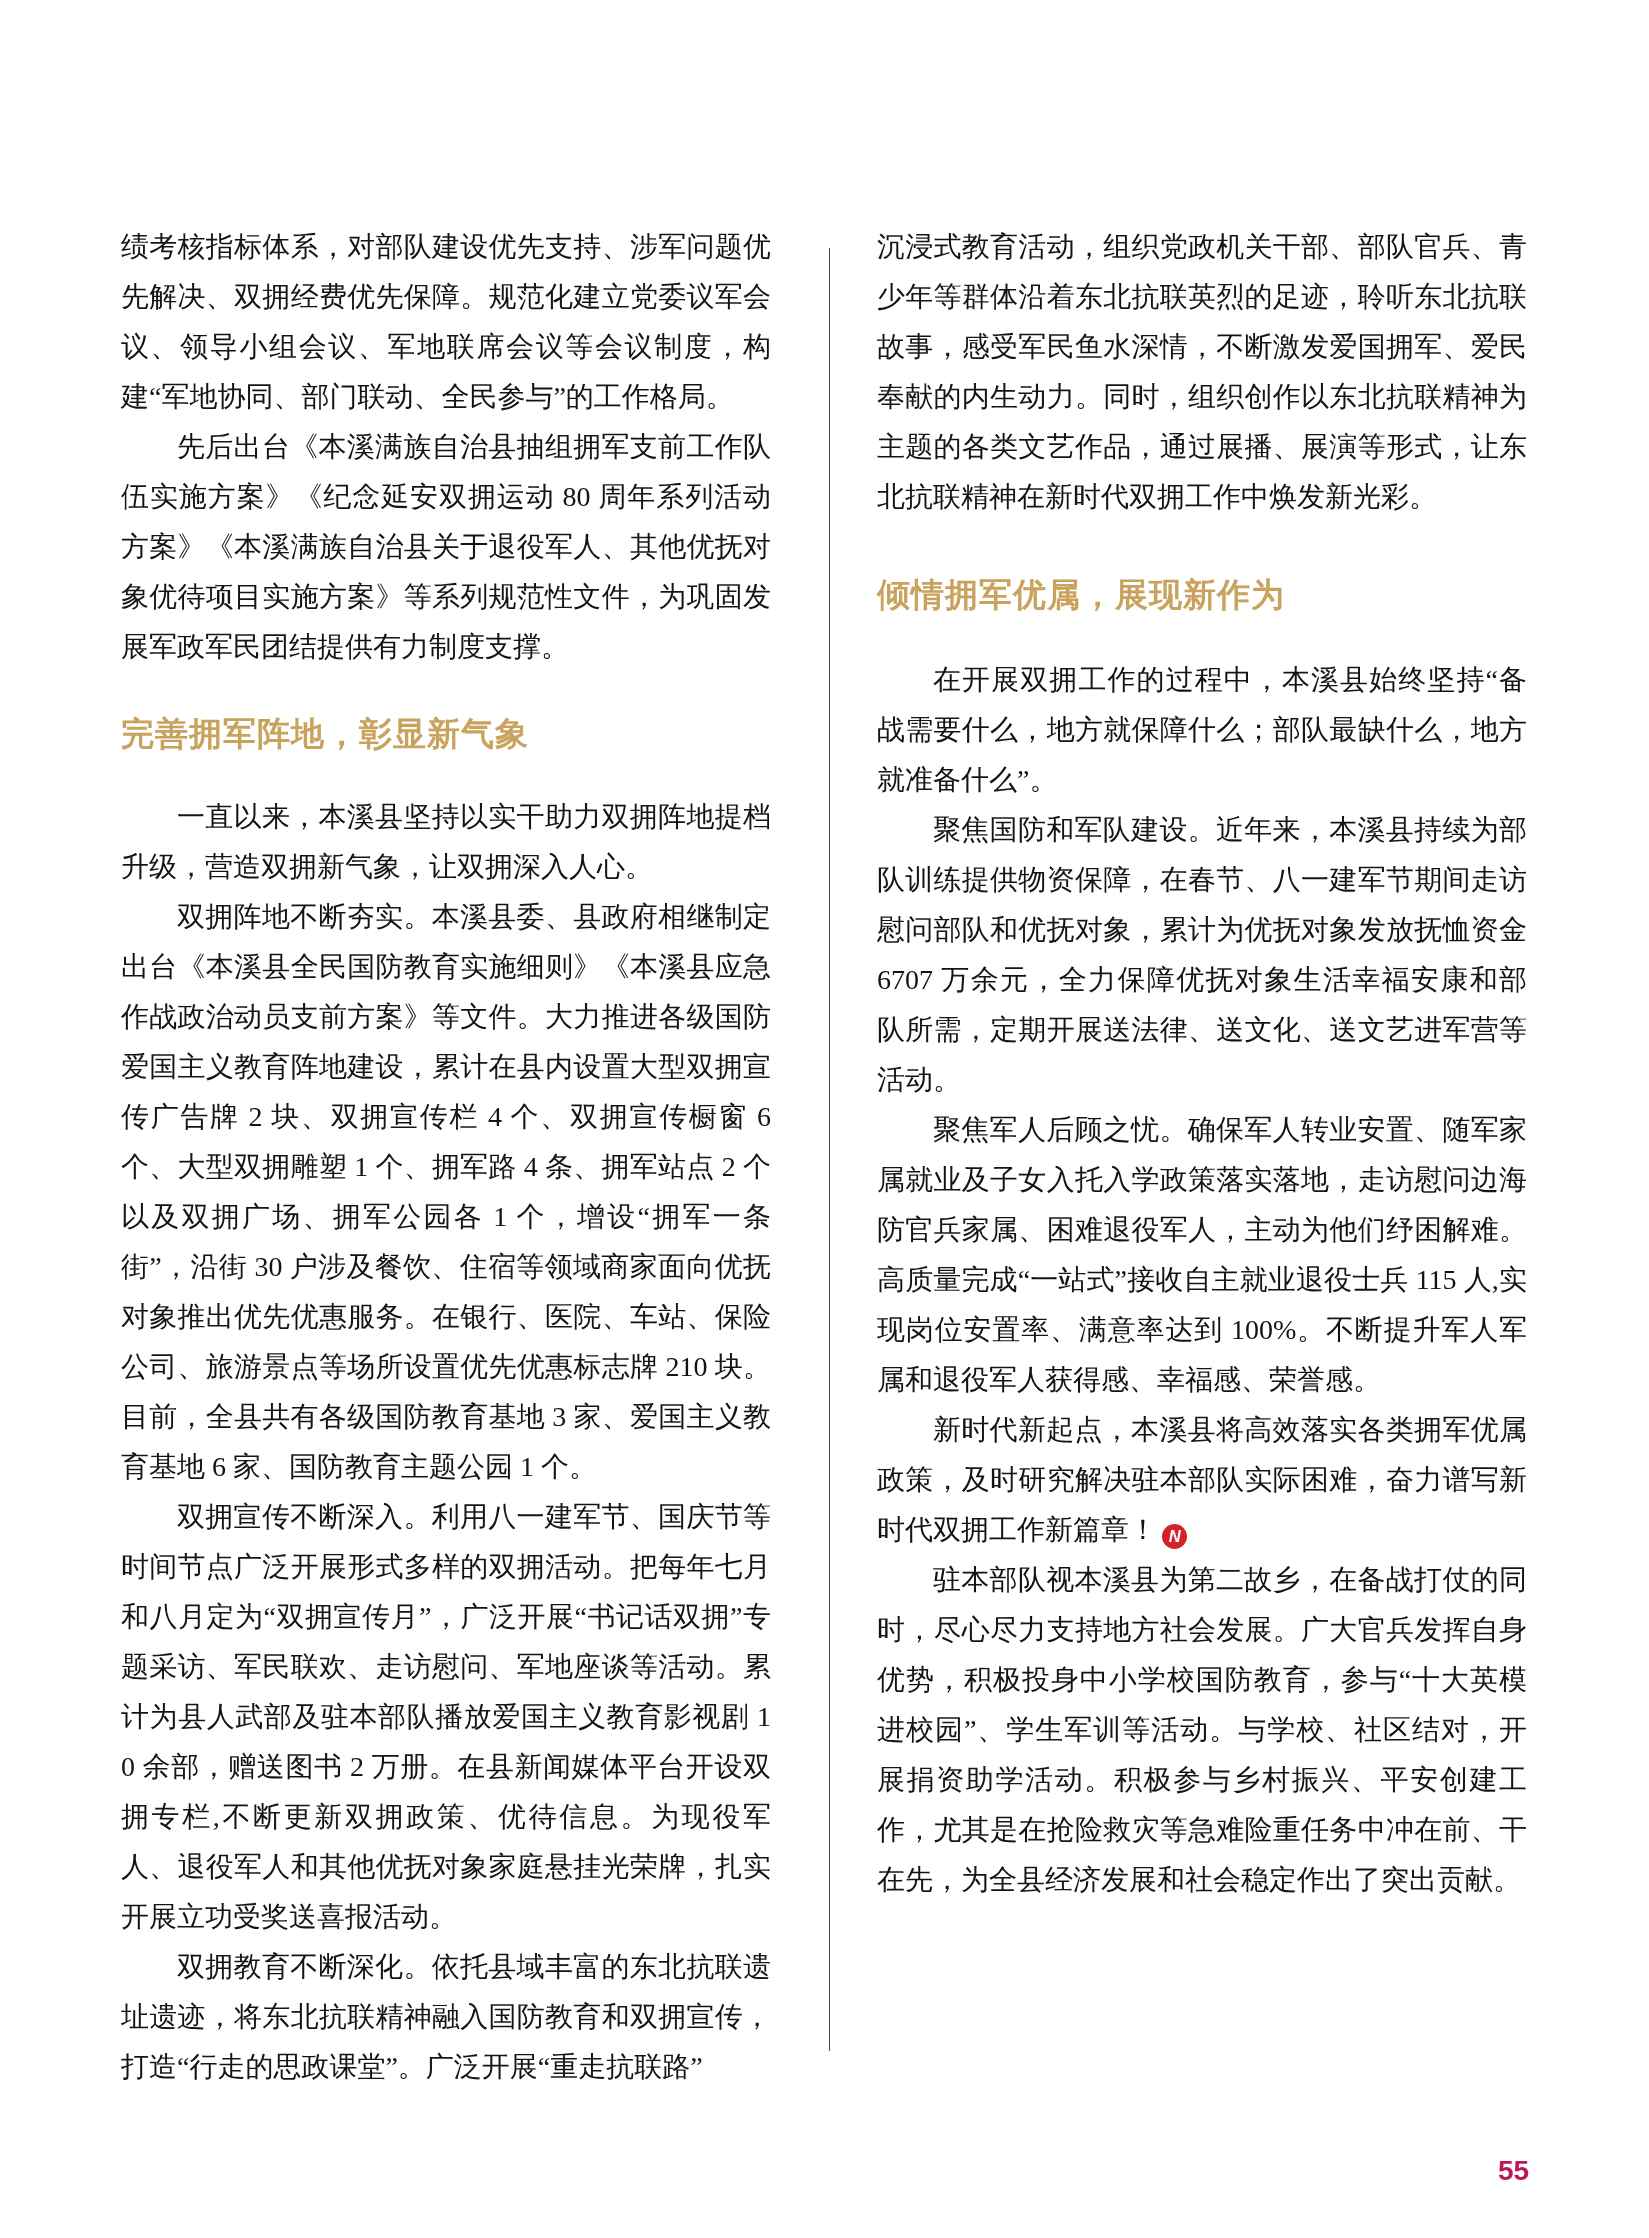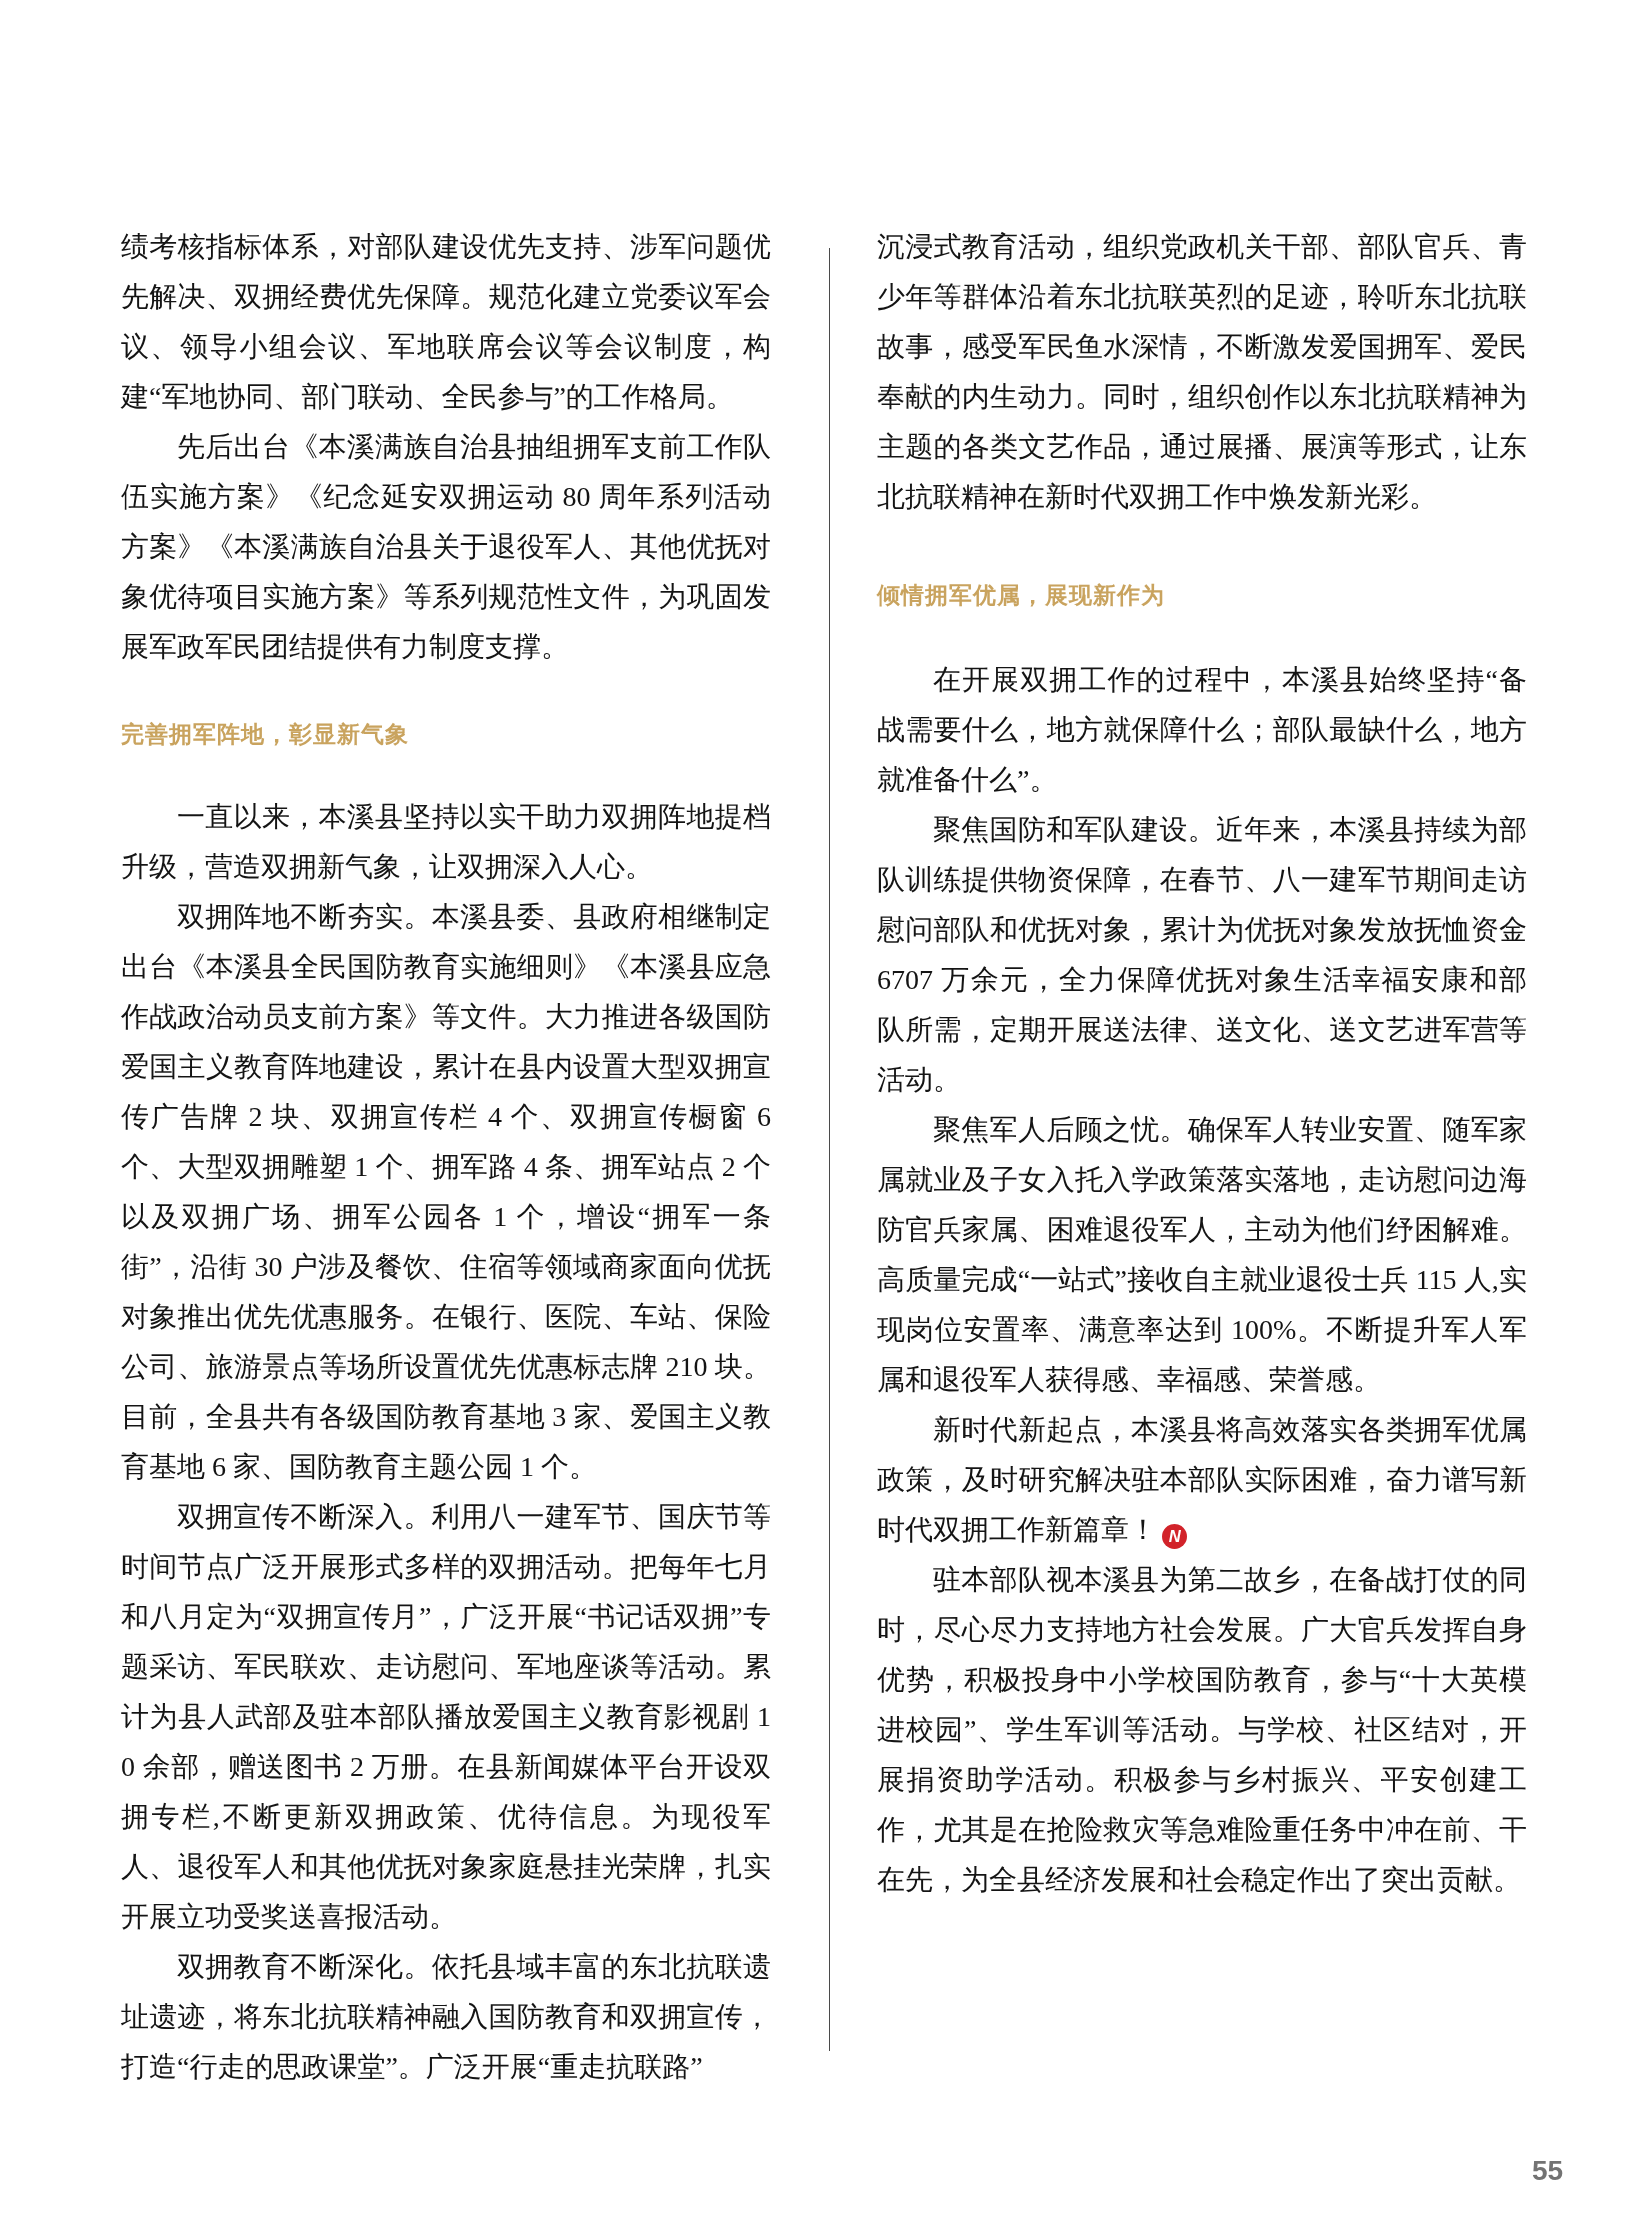--- a/index.html
+++ b/index.html
@@ -30,21 +30,21 @@
   .column p {
     margin: 0;
     padding: 0;
     text-indent: 2em;
     word-break: break-all;
   }
   .column p.no-indent { text-indent: 0; }
   .section-heading {
     font-family: "Liberation Sans", "DejaVu Sans", sans-serif;
     font-weight: bold;
-    font-size: 23px;
+    font-size: 33px;
     line-height: 50px;
     color: #C9A35E;
     margin: 37px 0 33px 0;
     text-align: left;
     letter-spacing: 1px;
   }
   .col-right .section-heading { margin: 48px 0 35px 0; }
   .divider {
     position: absolute;
     left: 829px;
@@ -65,26 +65,26 @@
     font-weight: bold;
     font-size: 16.6px;
     line-height: 25px;
     text-align: center;
     text-indent: 0;
     vertical-align: -3.1px;
     margin-left: 5.2px;
   }
   .page-number {
     position: absolute;
-    left: 1532px;
+    left: 1498px;
     top: 2155px;
     font-family: "Liberation Sans", "DejaVu Sans", sans-serif;
     font-weight: bold;
     font-size: 28px;
-    color: #737373;
+    color: #be185d;
     line-height: 31px;
   }
 </style>
 </head>
 <body>
 
 <div class="page">
 
   <div class="column col-left">
     <p class="no-indent">绩考核指标体系，对部队建设优先支持、涉军问题优先解决、双拥经费优先保障。规范化建立党委议军会议、领导小组会议、军地联席会议等会议制度，构建“军地协同、部门联动、全民参与”的工作格局。</p>

